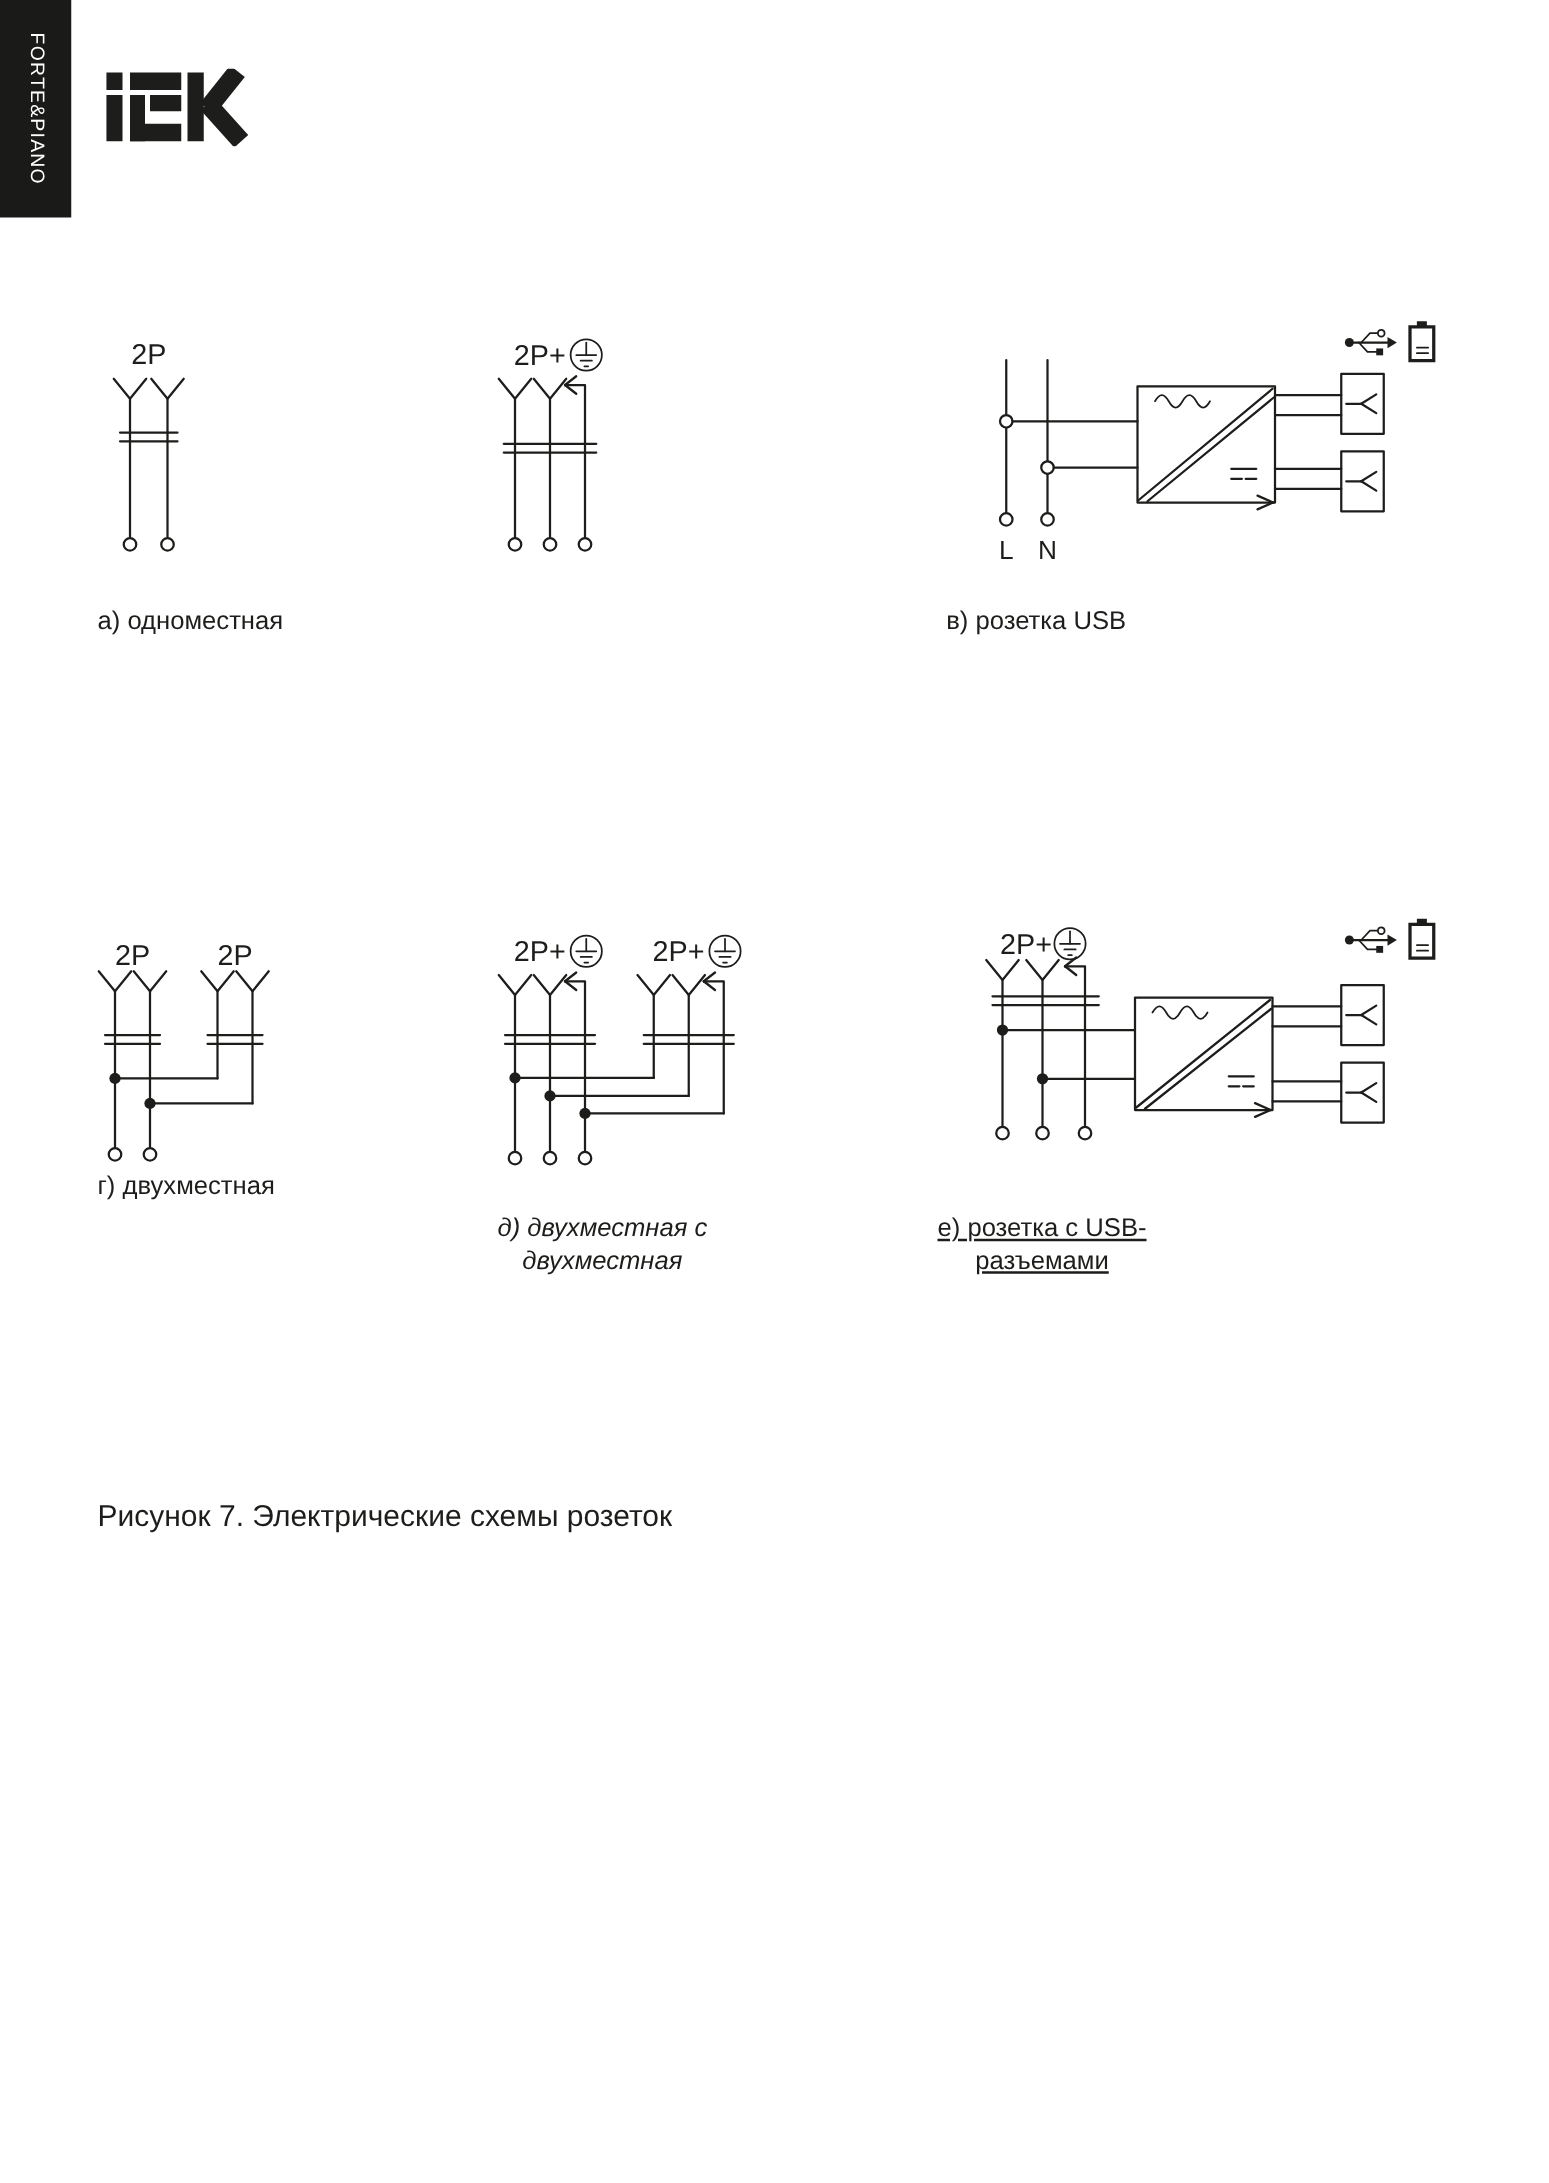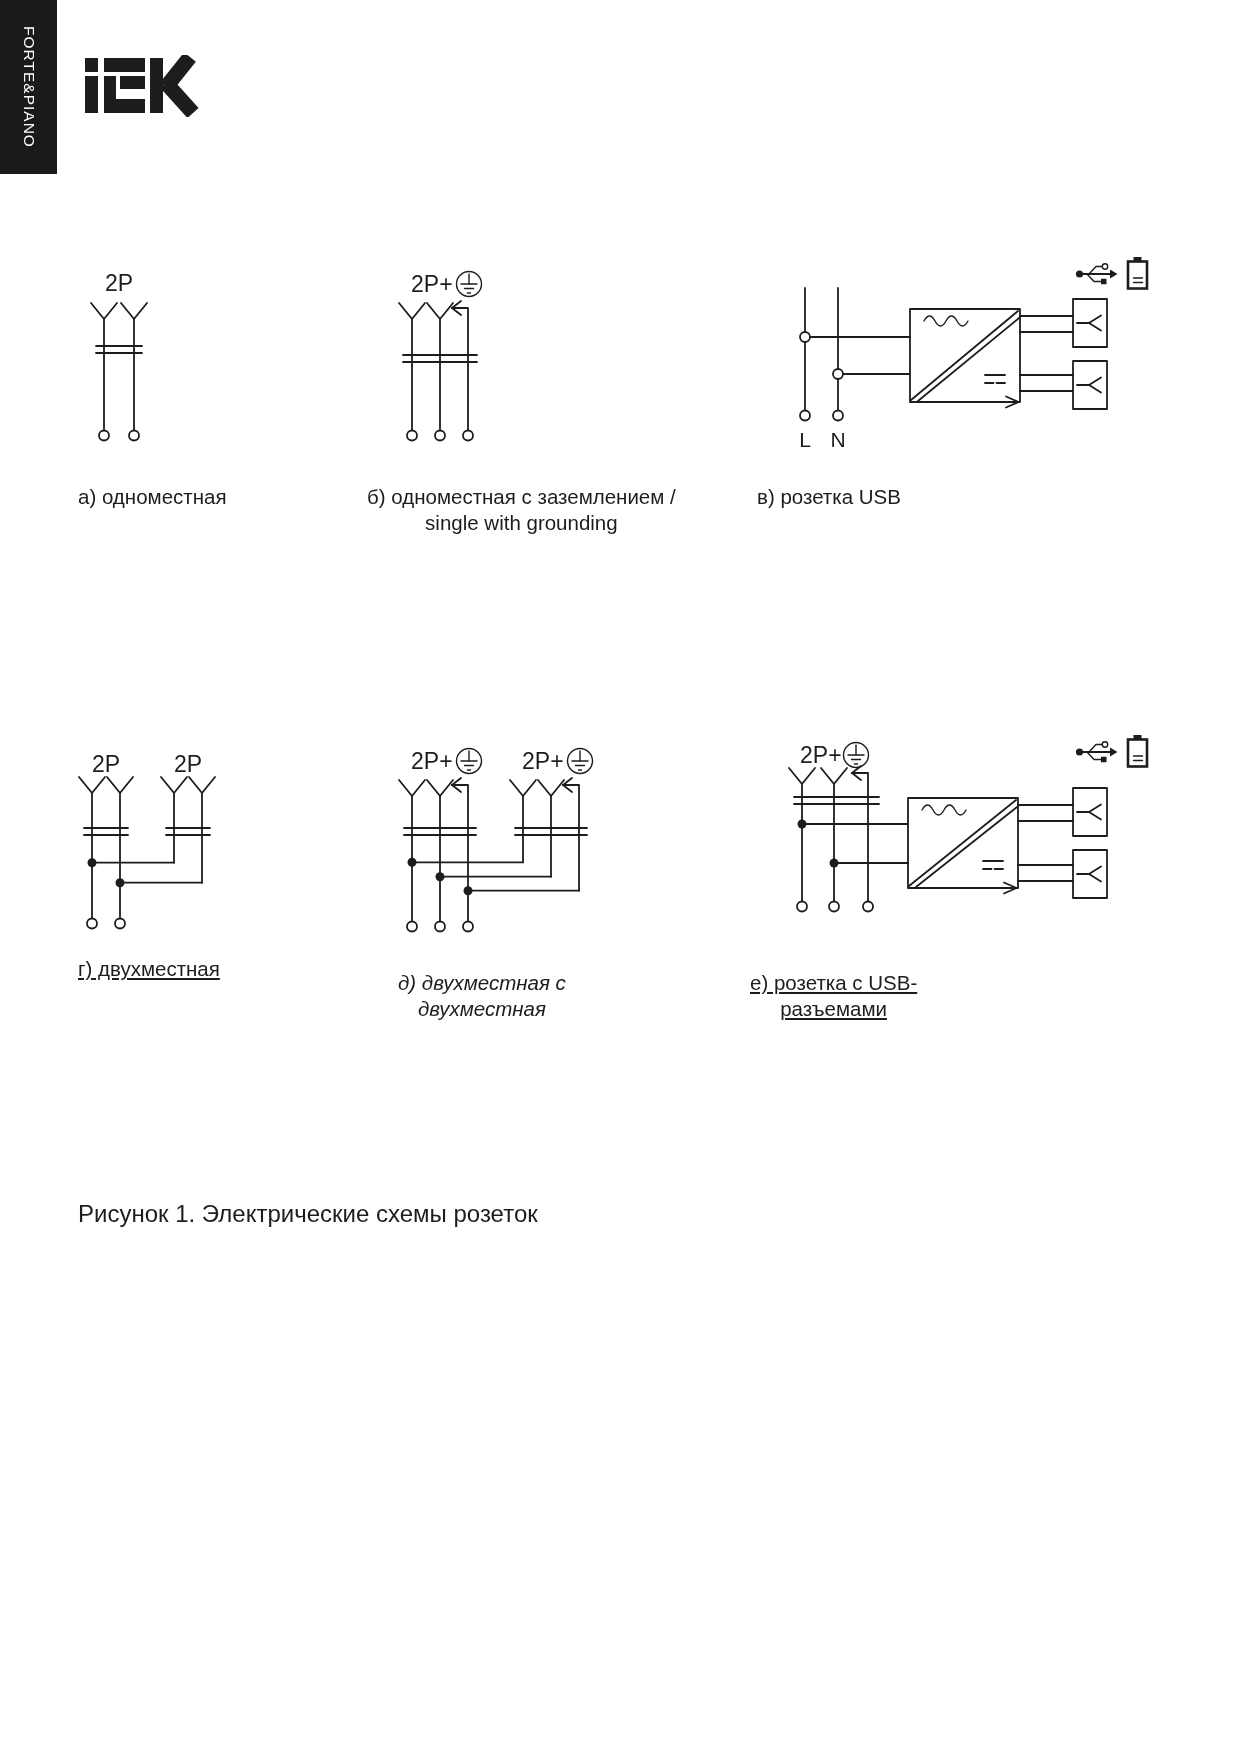--- a/index.html
+++ b/index.html
@@ -157,24 +157,20 @@
       <rect class="sfat" x="428" y="11.5" width="19" height="27"></rect>
       <rect class="fill" x="433.5" y="7" width="8" height="4.5"></rect>
       <path class="sthin" d="M433.5,28 H442.5" stroke-width="1.7"></path>
       <path class="sthin" d="M433.5,32.5 H442.5" stroke-width="1.7"></path>
     </g>
   </svg>
 
   <div class="dlabel" style="left:78px; top:484px;">
     <span>а) одноместная</span>
   </div>
-  <div class="dlabel" style="left:367px; top:484px;">
-    <div>б) одноместная с заземлением /</div>
-    <div>single with grounding</div>
-  </div>
   <div class="dlabel" style="left:757px; top:484px;">
     <span>в) розетка USB</span>
   </div>
 
   <svg class="abs" style="left:75px; top:742px;" width="230" height="195" viewBox="0 0 230 195">
     <text class="svgtext" x="31" y="30" text-anchor="middle">2P</text>
     <text class="svgtext" x="113" y="30" text-anchor="middle">2P</text>
     <g>
       <polyline class="s" points="4,35 17,51 30,35"></polyline>
       <polyline class="s" points="32,35 45,51 58,35"></polyline>
@@ -319,29 +315,29 @@
       <rect class="fill" x="401" y="26.75" width="5.5" height="5.5"></rect>
     </g>
     <g>
       <rect class="sfat" x="428" y="9.5" width="19" height="27"></rect>
       <rect class="fill" x="433.5" y="5" width="8" height="4.5"></rect>
       <path class="sthin" d="M433.5,26 H442.5" stroke-width="1.7"></path>
       <path class="sthin" d="M433.5,30.5 H442.5" stroke-width="1.7"></path>
     </g>
   </svg>
 
-  <div class="dlabel" style="left:78px; top:956px;text-decoration:underline;">
+  <div class="dlabel" style="left:78px; top:936px;">
     <span>г) двухместная</span>
   </div>
   <div class="dlabel" style="left:398px; top:970px;font-style:italic;">
     <div>д) двухместная с</div>
     <div>двухместная</div>
   </div>
   <div class="dlabel" style="left:750px; top:970px;text-decoration:underline;">
     <div>е) розетка с USB-</div>
     <div>разъемами</div>
   </div>
 
   <div class="figcaption" style="left:78px; top:1200px;">
-    <span>Рисунок 1. Электрические схемы розеток</span>
+    <span>Рисунок 7. Электрические схемы розеток</span>
   </div>
 
 </div>
 
 </body></html>

